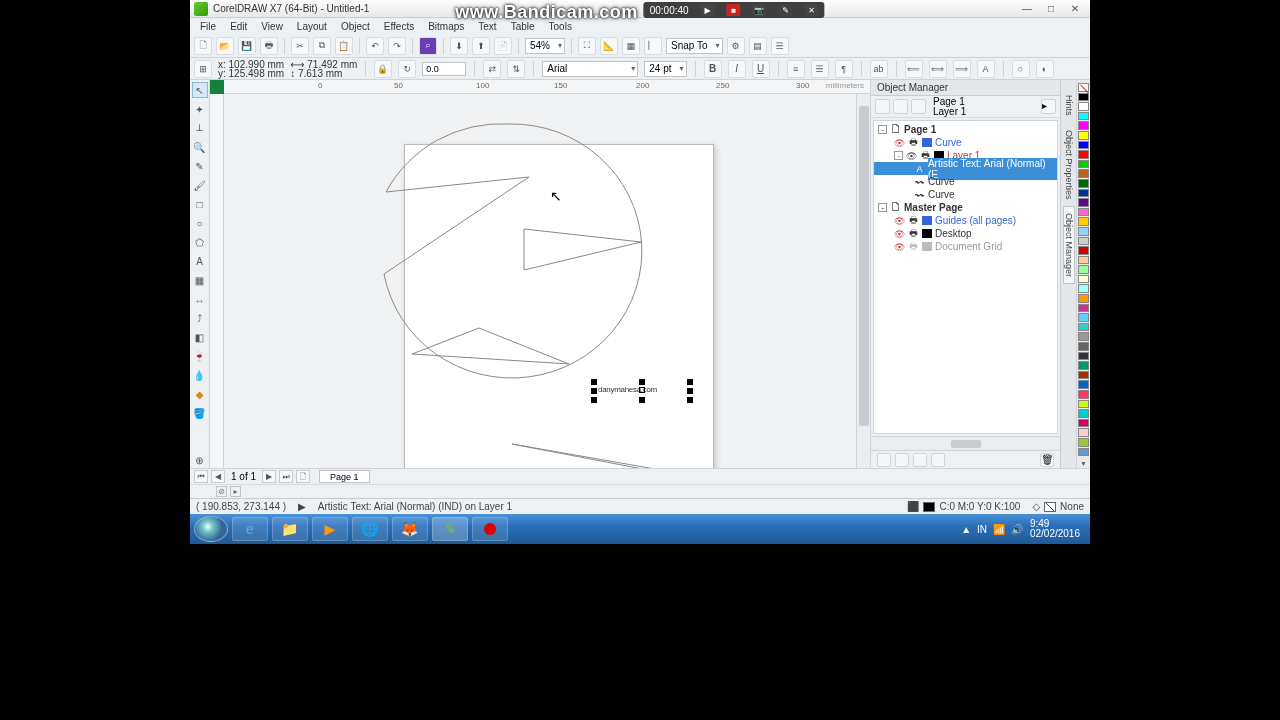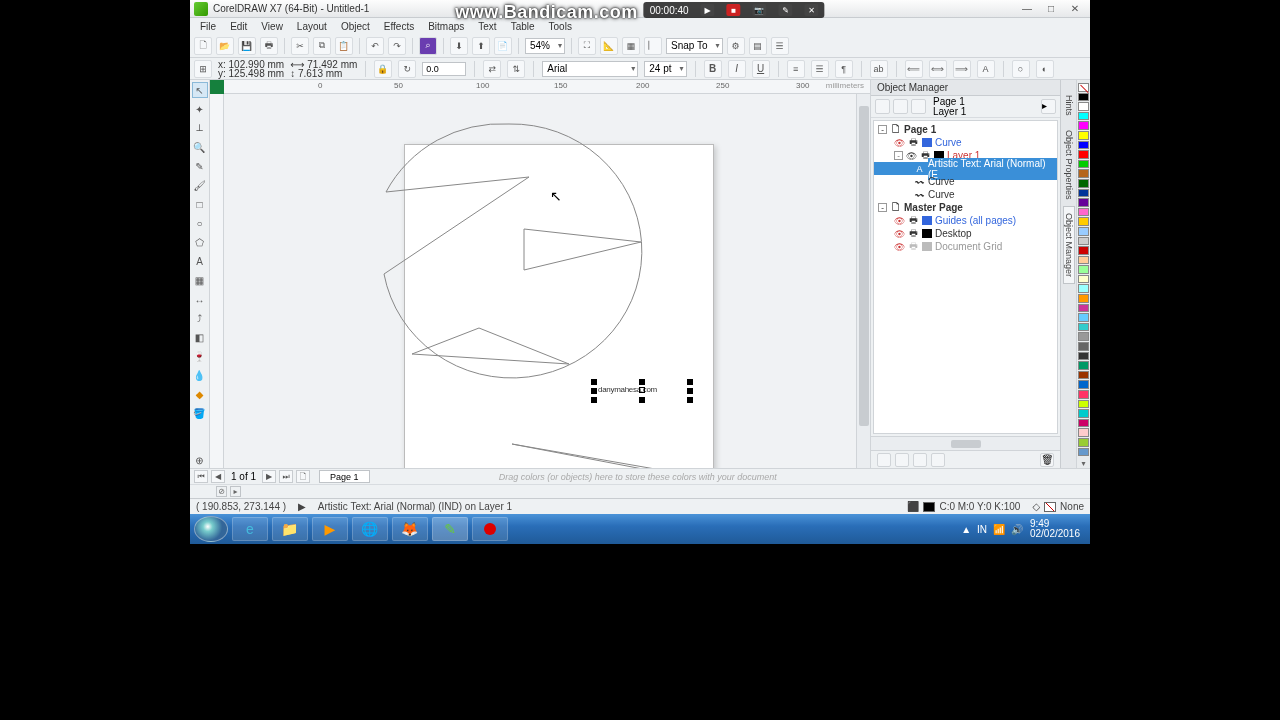--- a/index.html
+++ b/index.html
@@ -392,21 +392,20 @@
   </div>
 
   <div class="pagenav">
     <div class="nb">⏮</div>
     <div class="nb">◀</div>
     <div class="cnt">1 of 1</div>
     <div class="nb">▶</div>
     <div class="nb">⏭</div>
     <div class="nb">🗋</div>
     <div class="ptab">Page 1</div>
-    <div class="hint">Drag colors (or objects) here to store these colors with your document</div>
     <div style="width:180px"></div>
   </div>
 
   <div class="extra">
     <div class="x">⊘</div>
     <div class="x">▸</div>
   </div>
 
   <div class="status">
     <span>( 190.853, 273.144 )</span>

